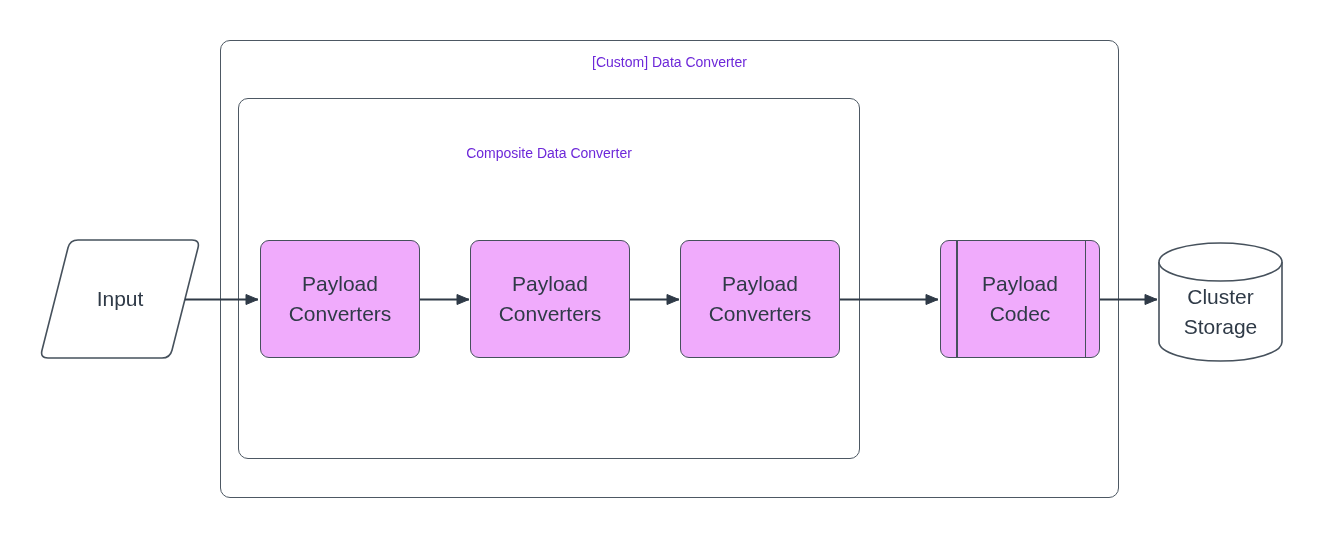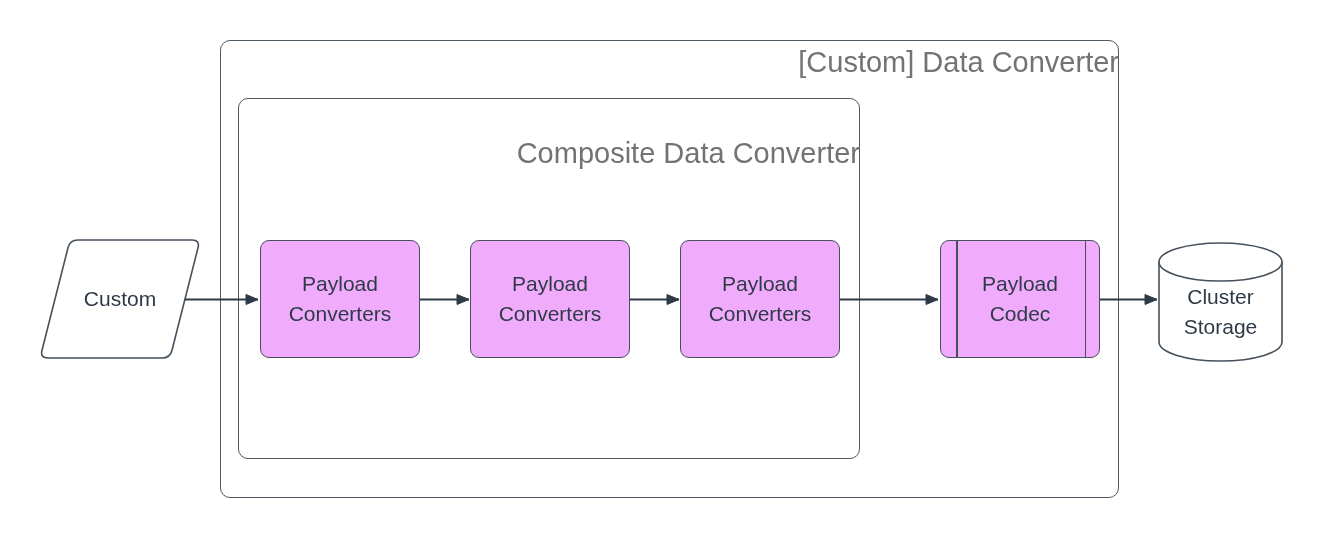--- a/index.html
+++ b/index.html
@@ -18,24 +18,24 @@
   }
   .container-box {
     position: absolute;
     border: 1.5px solid #4d5863;
     border-radius: 10px;
     background: transparent;
     box-sizing: border-box;
   }
   .container-title {
     position: absolute;
-    text-align: right;
-    font-size: 29px;
+    text-align: center;
+    font-size: 14px;
     line-height: 22px;
-    color: #737373;
+    color: #6d28d9;
   }
   .node {
     position: absolute;
     display: flex;
     align-items: center;
     justify-content: center;
     text-align: center;
     font-size: 21px;
     line-height: 30px;
     white-space: pre-line;
@@ -116,21 +116,21 @@
 
   <div class="node shape-box" style="left:940px; top:240px; width:160px; height:118px;">
     <div class="codec-bar left"></div>
     <div class="codec-bar right"></div>
     <span>Payload
 Codec</span>
   </div>
 
   <div class="label-layer">
     <div class="node" style="left:40px; top:240px; width:160px; height:118px;">
-      <span>Custom</span>
+      <span>Input</span>
     </div>
     <div class="node" style="left:1159px; top:262px; width:123px; height:99px;">
       <span>Cluster
 Storage</span>
     </div>
   </div>
 
 </div>
 
 </body></html>

